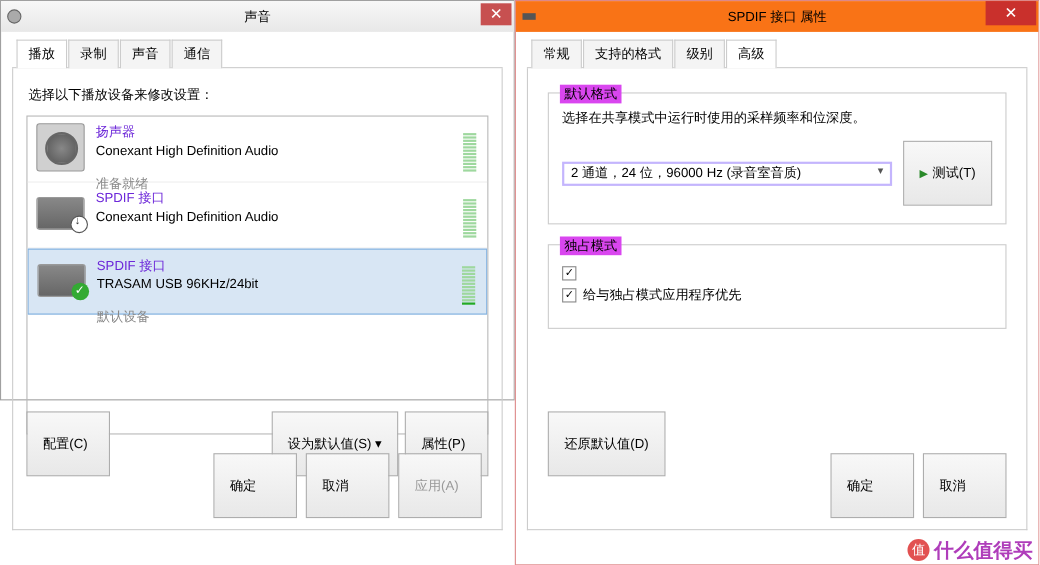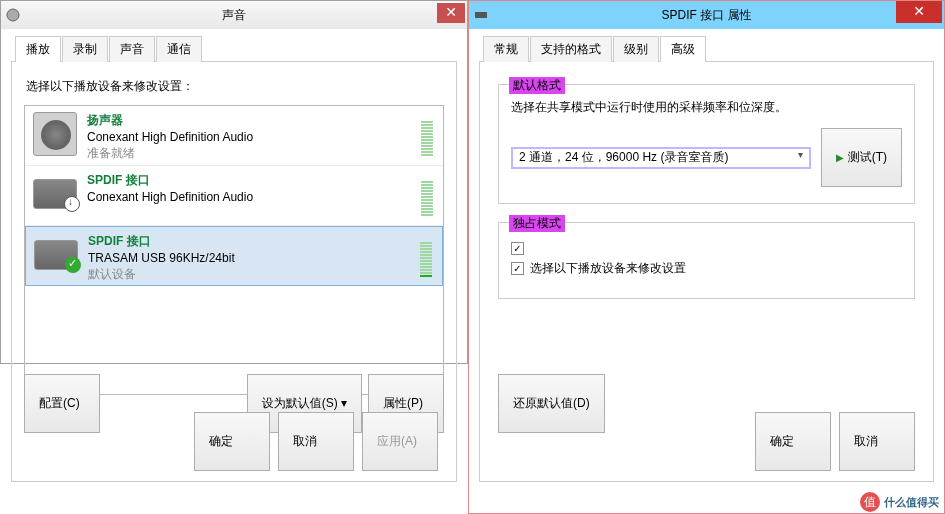--- a/index.html
+++ b/index.html
@@ -2,21 +2,21 @@
 <html><head>
 <meta charset="utf-8">
 <style>
 *{box-sizing:border-box;margin:0;padding:0;font-family:"Microsoft YaHei","Segoe UI",sans-serif;font-size:12px}
 body{background:#fff;width:945px;height:514px;position:relative;overflow:hidden}
 .win{position:absolute;border:1px solid #a0a0a0;background:#fff}
 .win-left{left:0;top:0;width:468px;height:364px}
 .win-right{left:468px;top:0;width:477px;height:514px;border-color:#d88}
 .tbar{height:28px;display:flex;align-items:center;padding:0 4px;position:relative}
 .tbar-left{background:linear-gradient(#f7f7f7,#e8e8e8)}
-.tbar-right{background:#7dd3fc}
+.tbar-right{background:#f97316}
 .ticon{width:16px;height:16px;margin-right:6px;display:inline-block}
 .ttitle{position:absolute;left:50%;transform:translateX(-50%);font-size:12px}
 .tbtn{width:28px;height:20px;background:#c75050;color:#fff;text-align:center;line-height:18px;font-size:14px;position:absolute;right:2px;top:2px}
 .tbtn-right{right:2px;top:0;height:22px;width:46px;background:#c9302c;line-height:20px}
 .body{padding:6px 10px 10px 10px}
 .tabs{display:flex;border-bottom:1px solid #ccc;padding-left:4px}
 .tab{padding:4px 10px;border:1px solid #ccc;border-bottom:none;background:#fff;margin-right:1px;position:relative;top:1px;cursor:default}
 .tab.inactive{background:#f4f4f4}
 .tab.active{background:#fff;z-index:2}
 .panel{border:1px solid #ccc;border-top:none;padding:12px;height:420px;position:relative}
@@ -26,43 +26,43 @@
 .dev.sel{background:#d8e6f4;border:1px solid #7fb0e0}
 .dev-ic{width:44px;height:44px;background:#d0d0d0;border:1px solid #999;border-radius:3px;position:relative;flex-shrink:0}
 .dev-ic.speaker::after{content:"";position:absolute;width:26px;height:26px;border:2px solid #666;border-radius:50%;left:7px;top:7px;background:radial-gradient(#888,#555)}
 .dev-ic.box{background:linear-gradient(#888,#666);height:30px;margin-top:7px}
 .overlay{position:absolute;right:-4px;bottom:-4px;width:16px;height:16px;border-radius:50%}
 .overlay.down{background:#fff;border:1px solid #555}
 .overlay.down::after{content:"↓";position:absolute;font-size:10px;left:3px;top:-1px;color:#333}
 .overlay.check{background:#3a3}
 .overlay.check::after{content:"✓";color:#fff;font-size:11px;left:3px;top:0;position:absolute}
 .dev-txt{margin-left:10px;flex:1}
-.dev-name{font-weight:700;color:#15803d}
+.dev-name{font-weight:400;color:#6d28d9}
 .dev-sub{color:#000000;margin-top:1px}
-.dev-stat{color:#888;margin-top:1px}
+.dev-stat{color:#888;margin-top:15px}
 .meter{width:12px;height:40px;position:absolute;right:10px;top:10px;display:flex;flex-direction:column-reverse;gap:1px}
 .meter span{height:2px;background:#9ed89e}
 .meter.active span:first-child{background:#2a2}
 .btnrow{position:absolute;bottom:48px;left:12px;right:12px;display:flex;gap:6px}
 .btnrow .spacer{flex:1}
 .btn{padding:20px 14px;border:1px solid #adadad;background:linear-gradient(#f8f8f8,#e8e8e8);cursor:default;min-width:76px;text-align:left}
 .btn.disabled{color:#999}
 .dlgbtns{position:absolute;bottom:10px;right:18px;display:flex;gap:8px}
 .group{border:1px solid #ccc;margin:10px 6px 18px 6px;padding:14px 12px 16px 12px;position:relative}
 .group-title{position:absolute;top:-8px;left:10px;background:#d946ef;padding:0 4px}
 .group-desc{margin-bottom:12px}
 .combo-row{display:flex;gap:10px;align-items:center}
 .combo{flex:1;height:22px;border:2px solid #c4b5fd;background:#fff;padding:0 6px;display:flex;align-items:flex-start;justify-content:space-between}
 .combo-arrow{font-size:10px;color:#555}
 .btn.play::before{content:"▶";color:#2a8a2a;margin-right:4px;font-size:10px}
 .chkrow{display:flex;align-items:center;margin:5px 0;gap:6px}
 .chk{width:13px;height:13px;border:1px solid #888;background:#fff;display:inline-flex;align-items:center;justify-content:center;font-size:10px;line-height:10px}
 .watermark{position:absolute;right:6px;bottom:2px;display:flex;align-items:center;gap:4px;opacity:.85}
 .wm-ic{width:20px;height:20px;background:#d33;border-radius:50%;color:#fff;text-align:center;line-height:20px;font-size:12px}
-.wm-txt{font-size:11px;font-weight:bold;color:#0c4a6e}
+.wm-txt{font-size:18px;font-weight:bold;color:#a21caf}
 </style>
 </head>
 <body>
 
 <div class="win win-left">
   <div class="tbar tbar-left">
     <span class="ticon">
       <svg viewBox="0 0 16 16">
           <circle cx="8" cy="8" r="6" fill="#aaa" stroke="#666"></circle>
         </svg>
@@ -194,21 +194,21 @@
           <div class="btn play">测试(T)</div>
         </div>
       </div>
       <div class="group">
         <div class="group-title">独占模式</div>
         <div class="chkrow">
           <span class="chk">✓</span>
         </div>
         <div class="chkrow">
           <span class="chk">✓</span>
-          <span>选择以下播放设备来修改设置</span>
+          <span>给与独占模式应用程序优先</span>
         </div>
       </div>
       <div style="position:absolute;bottom:48px;left:18px">
         <div class="btn">还原默认值(D)</div>
       </div>
       <div class="dlgbtns">
         <div class="btn">确定</div>
         <div class="btn">取消</div>
 
       </div>

